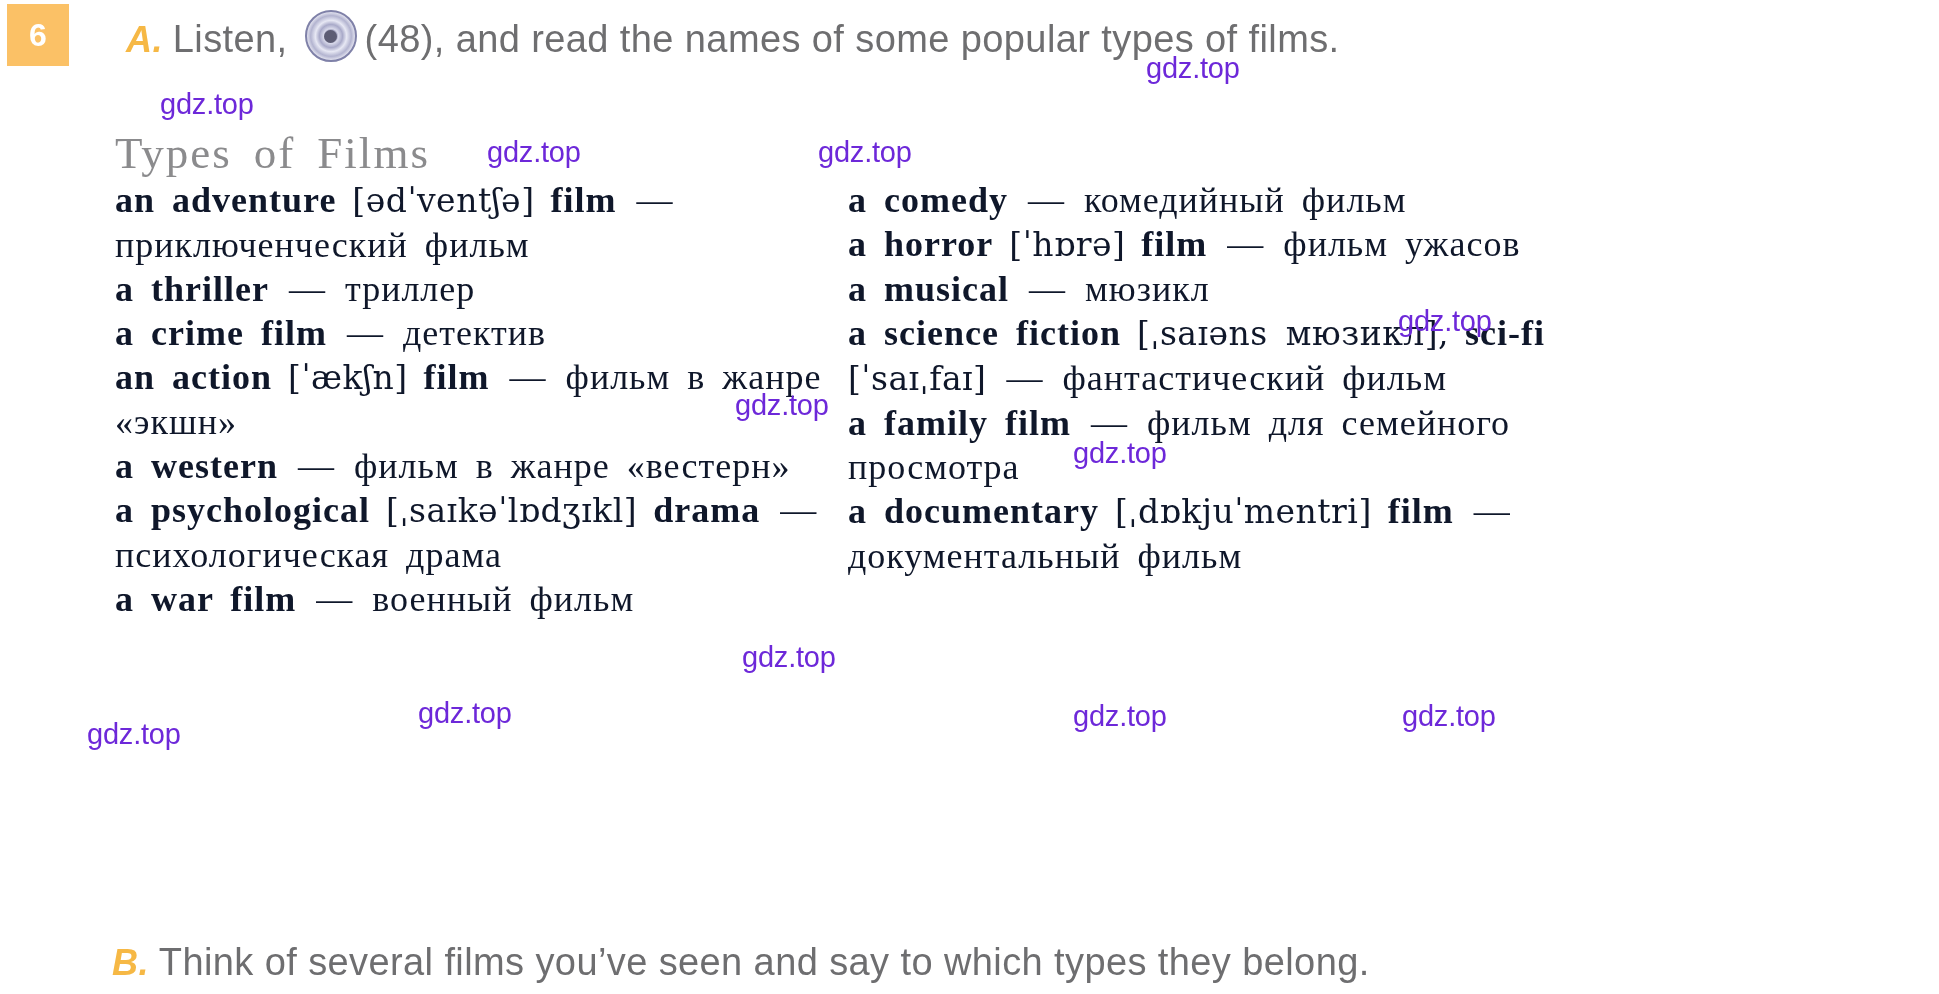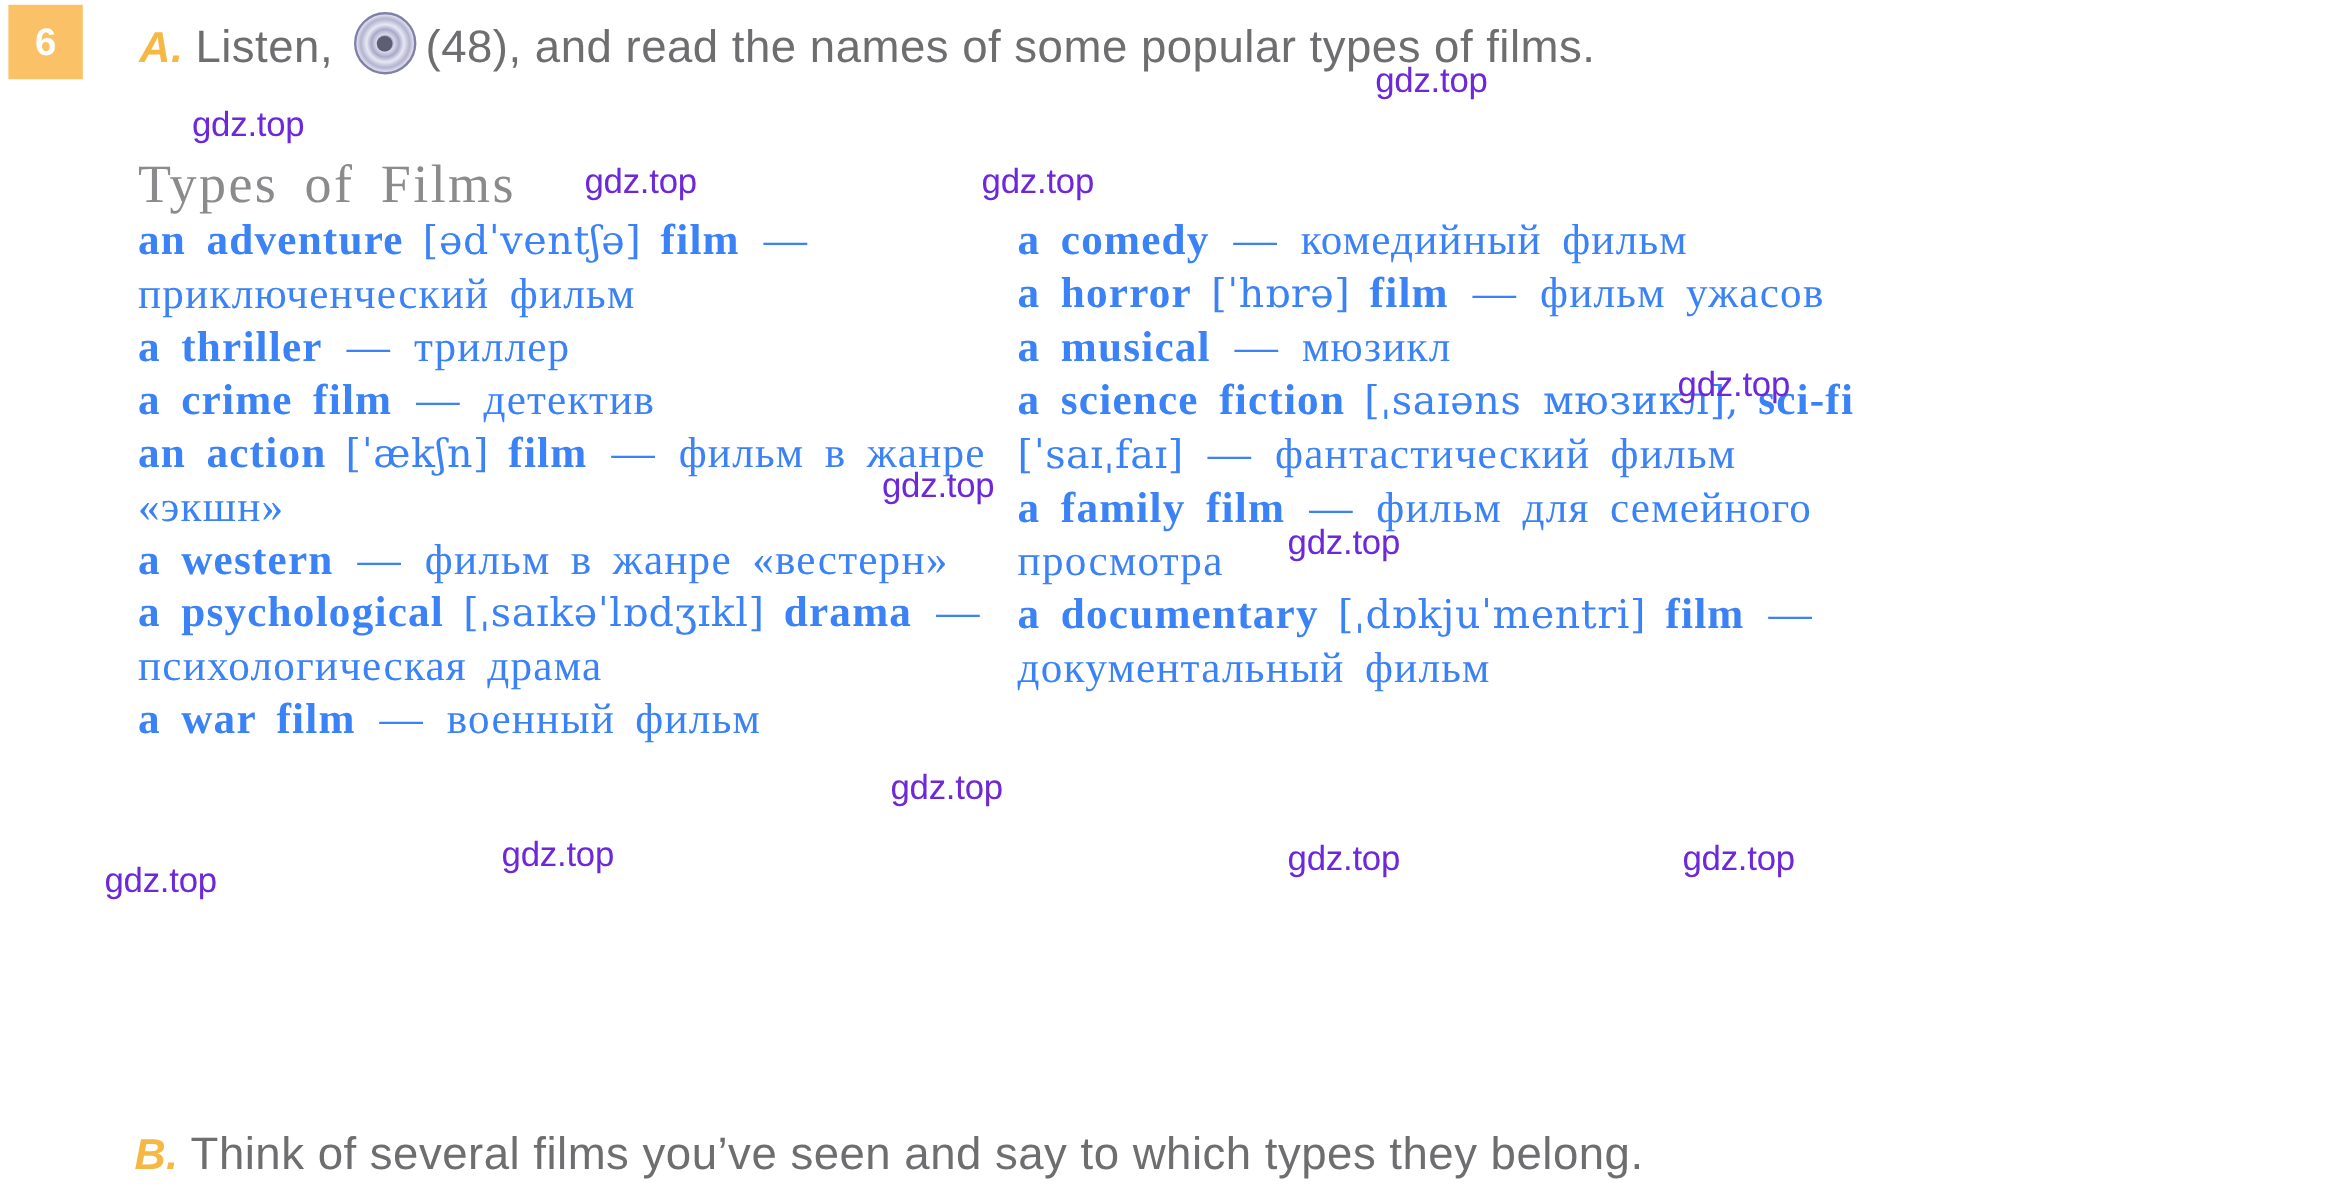--- a/index.html
+++ b/index.html
@@ -45,21 +45,21 @@
     white-space: nowrap;
     letter-spacing: 0.4px;
   }
   .task-letter {
     color: #f6b845;
     font-style: italic;
     font-weight: bold;
     font-size: 36px;
     margin-right: 10px;
   }
-  #task-a { left: 116px; top: 10px; }
+  #task-a { left: 126px; top: 10px; }
   #task-b { left: 112px; top: 941px; }
   #task-a .seg { margin-right: 9px; }
   #task-b .seg { }
 
   
   .cd-icon {
     display: inline-block;
     vertical-align: -10px;
     width: 52px;
     height: 52px;
@@ -105,21 +105,21 @@
     white-space: nowrap;
     margin-top: 24px;
   }
   #types-heading .w { margin-right: 22px; }
 
   
   .vocab-col {
     position: absolute;
     font-family: "Liberation Serif", serif;
     font-size: 36px;
-    color: #3b82f6;
+    color: #0f172a;
     line-height: 44px;
   }
   #col-left  { left: 115px; top: 178px; width: 720px; }
   #col-right { left: 848px; top: 178px; width: 700px; }
 
   .vocab-entry {
     margin: 0 0 0 0;
     padding: 0;
   }
   .vocab-entry .term {

